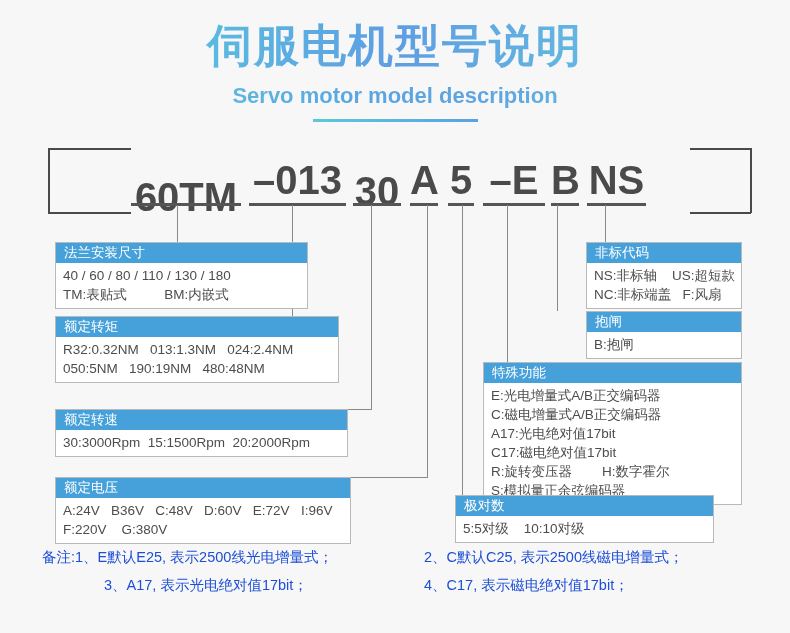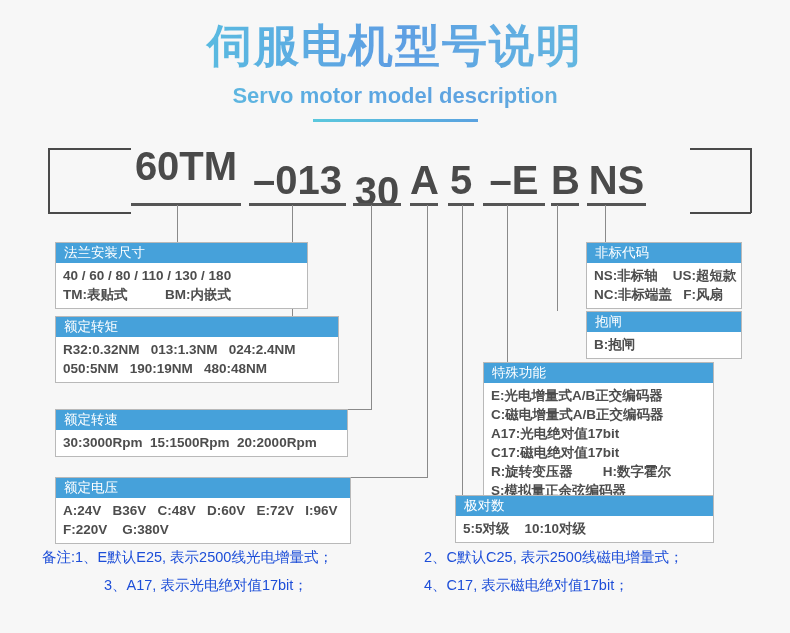--- a/index.html
+++ b/index.html
@@ -55,21 +55,20 @@
     background:#46a1da;color:#ffffff;
     font-size:13.5px;line-height:20px;height:20px;
     padding:0 0 0 8px;box-sizing:border-box;
     font-weight:normal;
     white-space:nowrap;
   }
   .box-bd{
     padding:3px 7px 4px 7px;
     font-size:13.5px;line-height:19px;color:#4d4d4d;
     white-space:nowrap;
-    font-weight:bold;
   }
   .box-bd div{white-space:pre;}
 
   
   .notes{position:absolute;left:0;top:548px;width:790px;font-size:14.5px;color:#1d4ed8;}
   .note-row{position:relative;height:28px;}
   .note-l{position:absolute;left:42px;white-space:nowrap;}
   .note-r{position:absolute;left:424px;white-space:nowrap;}
   .note-l2{position:absolute;left:104px;white-space:nowrap;}
   .note-r2{position:absolute;left:424px;white-space:nowrap;}
@@ -89,21 +88,21 @@
 
   <div class="frame-seg" style="left:48px;top:148px;width:83px;height:1.5px;"></div>
 
   <div class="frame-seg" style="left:690px;top:148px;width:61px;height:1.5px;"></div>
 
   <div class="frame-seg" style="left:48px;top:212px;width:83px;height:1.5px;"></div>
 
   <div class="frame-seg" style="left:690px;top:212px;width:61px;height:1.5px;"></div>
 
   <div>
-    <div class="seg" style="left:131px;top:144px;width:110px;">60TM</div>
+    <div class="seg" style="left:131px;top:175px;width:110px;">60TM</div>
     <div class="seg-underline" style="left:131px;top:203px;width:110px;"></div>
 
     <div class="seg" style="left:249px;top:158px;width:97px;">–013</div>
     <div class="seg-underline" style="left:249px;top:203px;width:97px;"></div>
 
     <div class="seg" style="left:353px;top:158px;width:48px;margin-top:11px;">30</div>
     <div class="seg-underline" style="left:353px;top:203px;width:48px;"></div>
 
     <div class="seg" style="left:410px;top:158px;width:28px;">A</div>
     <div class="seg-underline" style="left:410px;top:203px;width:28px;"></div>
@@ -179,21 +178,21 @@
     </div>
   </div>
 
   <div class="box" style="left:586px;top:311px;width:156px;">
     <div class="box-hd">抱闸</div>
     <div class="box-bd">
       <div>B:抱闸</div>
     </div>
   </div>
 
-  <div class="box" style="left:483px;top:362px;width:231px;">
+  <div class="box" style="left:483px;top:362px;width:259px;">
     <div class="box-hd">特殊功能</div>
     <div class="box-bd">
       <div>E:光电增量式A/B正交编码器</div>
       <div>C:磁电增量式A/B正交编码器</div>
       <div>A17:光电绝对值17bit</div>
       <div>C17:磁电绝对值17bit</div>
       <div>R:旋转变压器        H:数字霍尔</div>
       <div>S:模拟量正余弦编码器</div>
     </div>
   </div>

